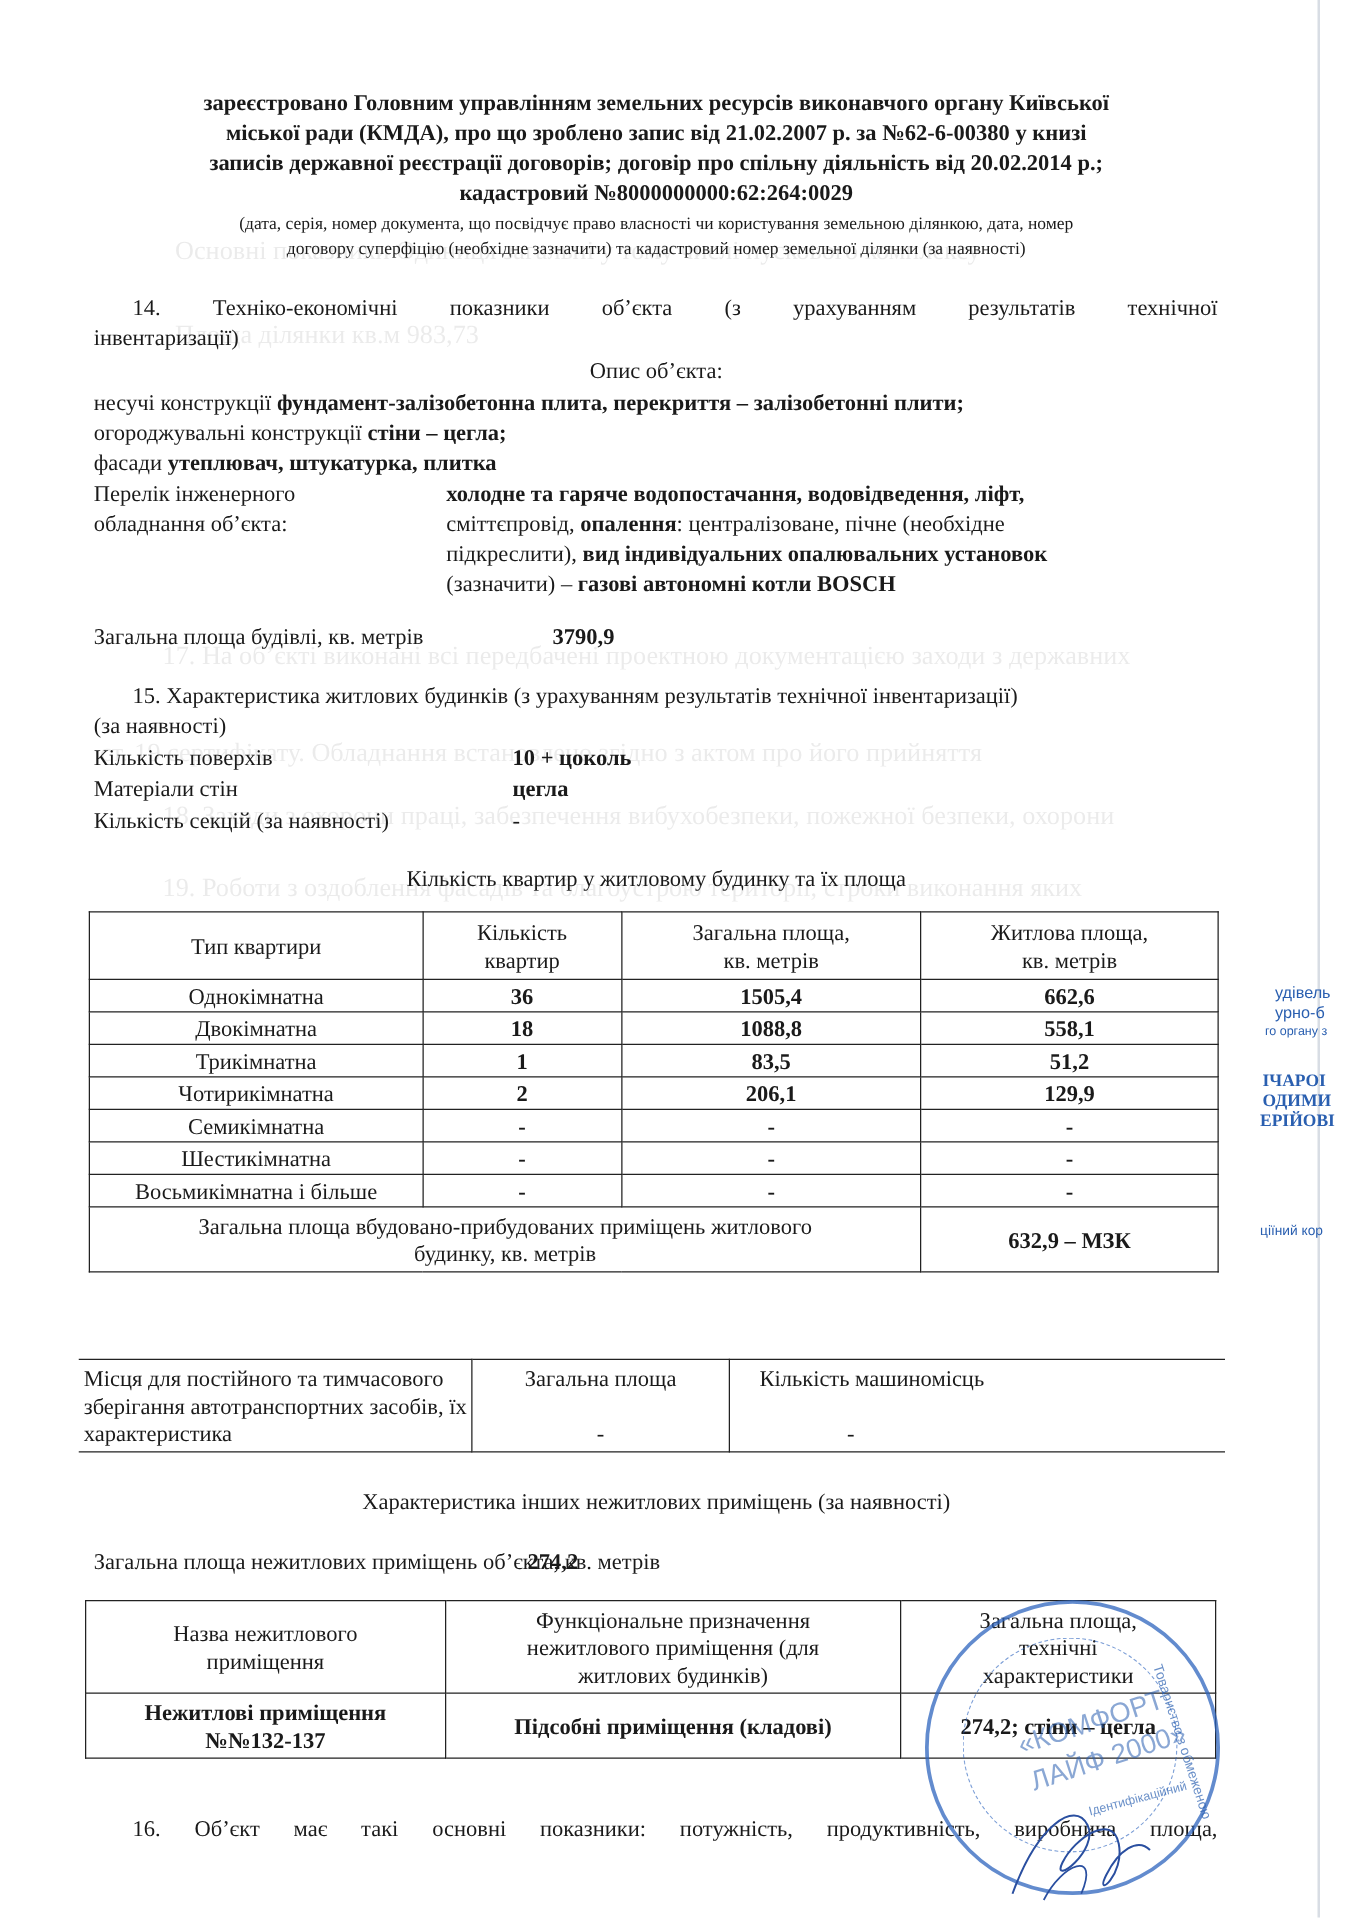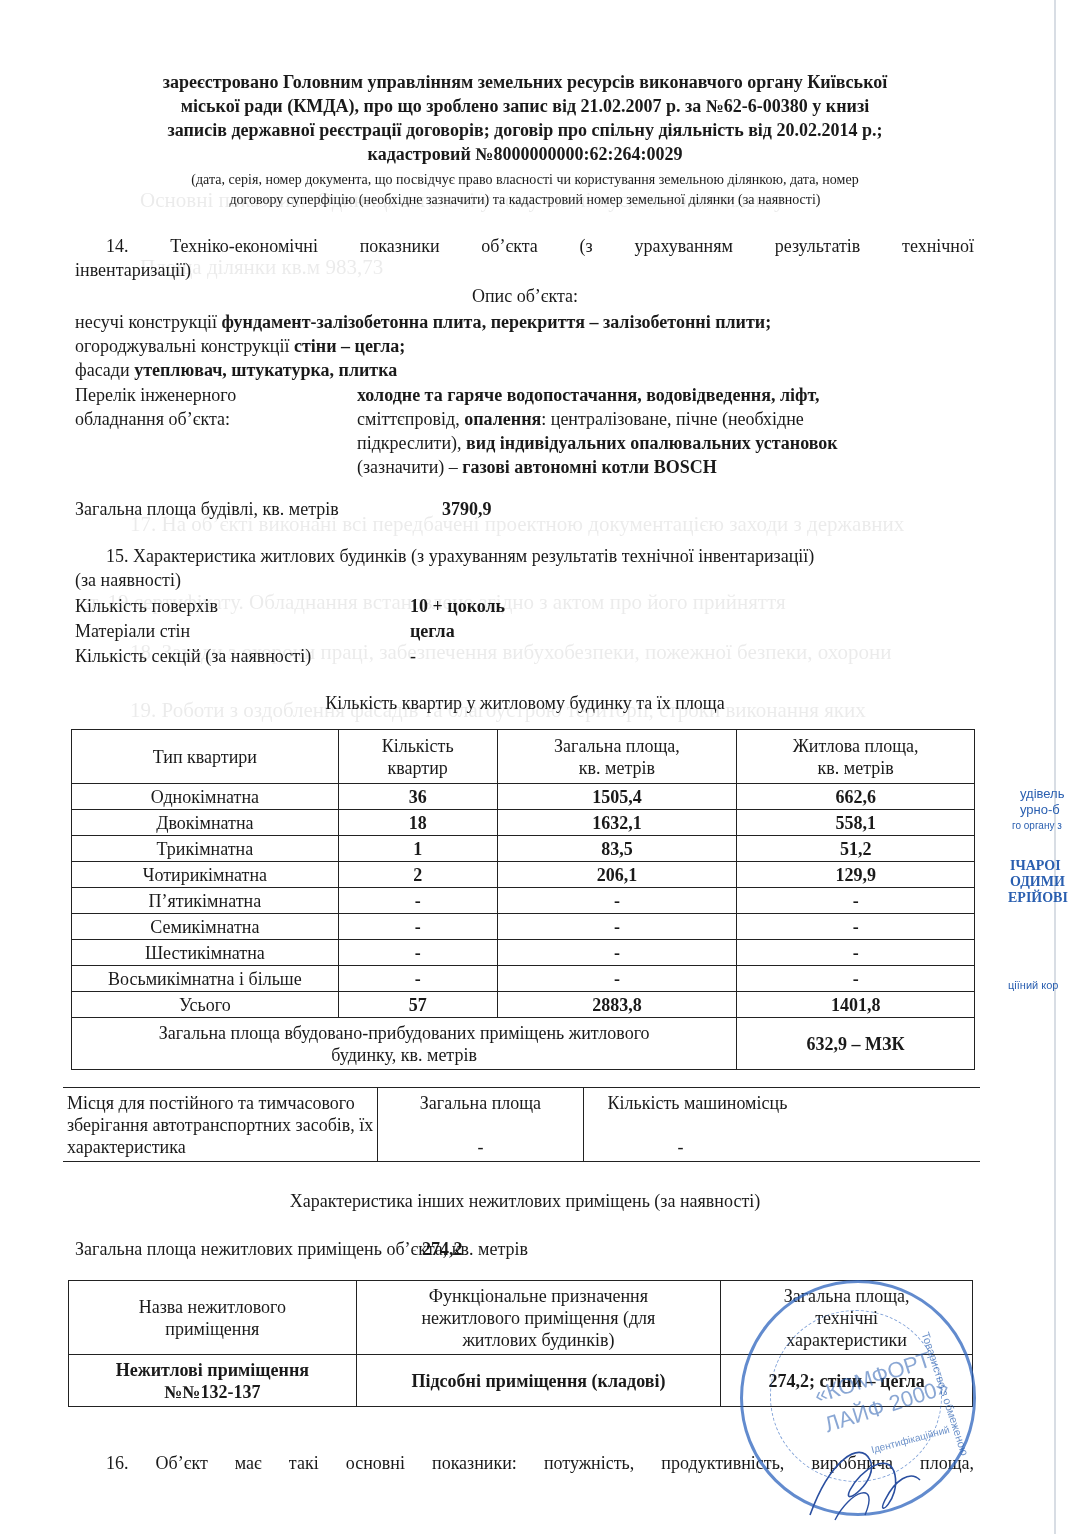--- a/index.html
+++ b/index.html
@@ -110,64 +110,52 @@
   </tr>
   <tr>
     <td>Однокімнатна</td>
     <td class="b">36</td>
     <td class="b">1505,4</td>
     <td class="b">662,6</td>
   </tr>
   <tr>
     <td>Двокімнатна</td>
     <td class="b">18</td>
-    <td class="b">1632,1</td>
+    <td class="b">1088,8</td>
     <td class="b">558,1</td>
   </tr>
   <tr>
     <td>Трикімнатна</td>
     <td class="b">1</td>
     <td class="b">83,5</td>
     <td class="b">51,2</td>
   </tr>
   <tr>
     <td>Чотирикімнатна</td>
     <td class="b">2</td>
     <td class="b">206,1</td>
     <td class="b">129,9</td>
   </tr>
   <tr>
-    <td>П’ятикімнатна</td>
-    <td class="b">-</td>
-    <td class="b">-</td>
-    <td class="b">-</td>
-  </tr>
-  <tr>
     <td>Семикімнатна</td>
     <td class="b">-</td>
     <td class="b">-</td>
     <td class="b">-</td>
   </tr>
   <tr>
     <td>Шестикімнатна</td>
     <td class="b">-</td>
     <td class="b">-</td>
     <td class="b">-</td>
   </tr>
   <tr>
     <td>Восьмикімнатна і більше</td>
     <td class="b">-</td>
     <td class="b">-</td>
     <td class="b">-</td>
-  </tr>
-  <tr>
-    <td>Усього</td>
-    <td class="b">57</td>
-    <td class="b">2883,8</td>
-    <td class="b">1401,8</td>
   </tr>
   <tr style="height:52px;">
     <td colspan="3">
           <div>Загальна площа вбудовано-прибудованих приміщень житлового</div>
           <div>будинку, кв. метрів</div>
         </td>
     <td class="b">632,9 – МЗК</td>
   </tr>
 </tbody>
   </table>

